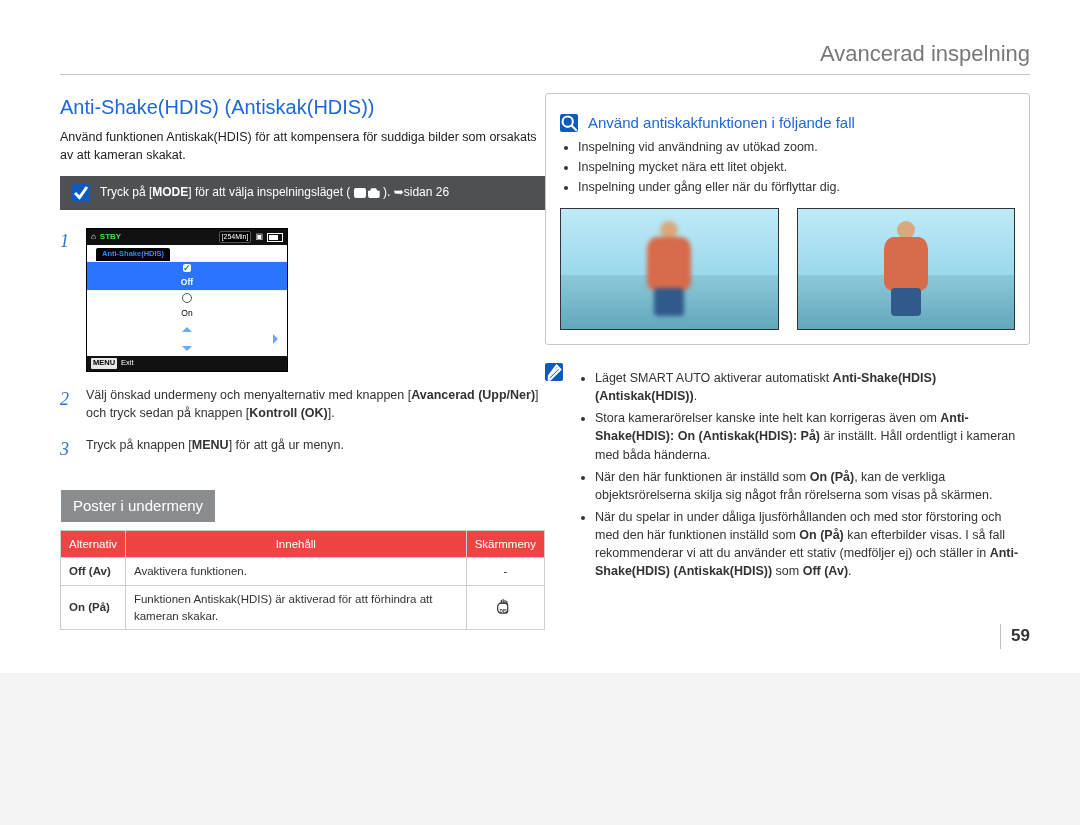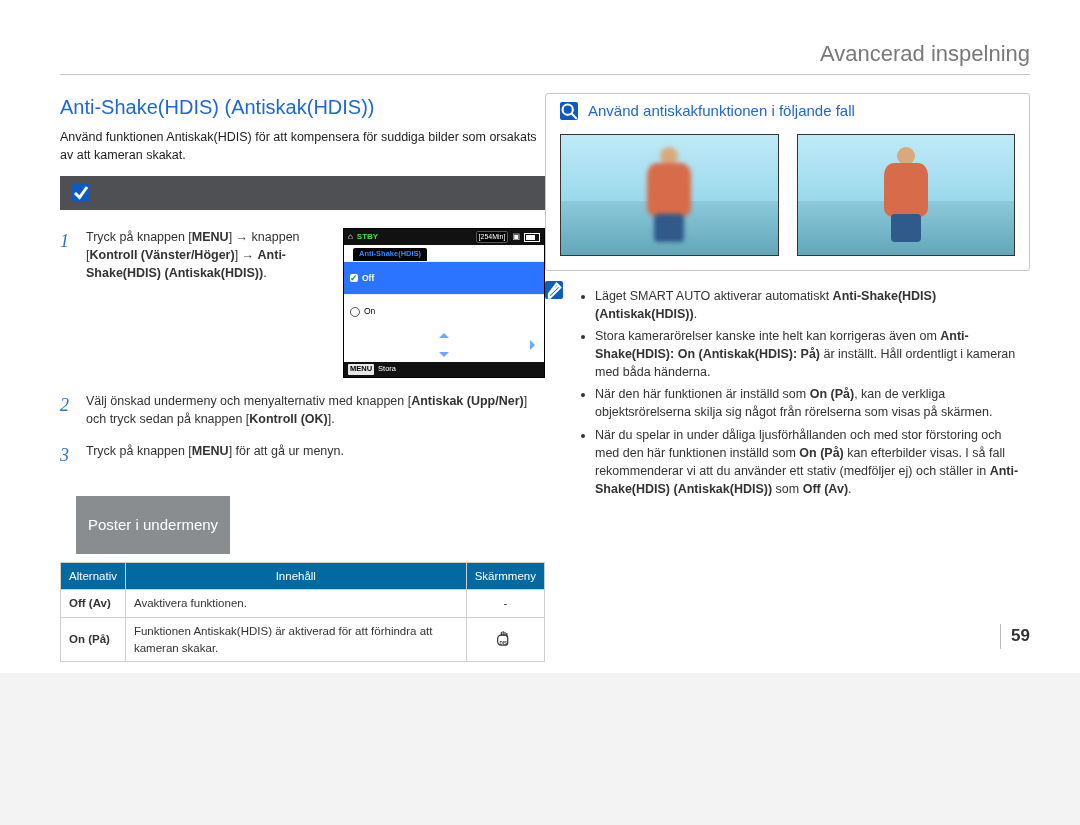--- a/index.html
+++ b/index.html
@@ -22,42 +22,42 @@
   .step .body{flex:1;}
   .step .b{font-weight:700;}
   .lcd{width:200px;flex:none;border:1px solid #000;background:#fff;font-size:8px;color:#000;}
   .lcd .top{background:#111;color:#fff;display:flex;align-items:center;gap:4px;padding:2px 4px;}
   .lcd .top .stby{color:#4bd94b;font-weight:700;font-size:8px;}
   .lcd .top .time{margin-left:auto;background:#000;border:1px solid #555;padding:0 2px;border-radius:2px;font-size:7px;}
   .lcd .top .batt{width:14px;height:7px;border:1px solid #fff;position:relative;}
   .lcd .top .batt:after{content:'';position:absolute;left:1px;top:1px;bottom:1px;width:9px;background:#fff;}
   .lcd .tab{background:#000;color:#fff;padding:1px 6px;display:inline-block;font-size:7.5px;margin:3px 0 0 9px;border-radius:2px 2px 0 0;}
   .lcd .tab span{color:#2b8cff;font-weight:700;}
-  .lcd .row{padding:10px 6px;display:flex;align-items:center;gap:4px;border-top:1px solid #eee;font-size:8.5px;}
+  .lcd .row{padding:2px 6px;display:flex;align-items:center;gap:4px;border-top:1px solid #eee;font-size:8.5px;flex-direction:column;}
   .lcd .row.sel{background:#2b74ff;color:#fff;font-weight:700;}
   .lcd .row .chk{width:8px;height:8px;border-radius:2px;background:#fff;display:inline-block;position:relative;}
   .lcd .row.sel .chk:before{content:'\2713';position:absolute;left:0;top:-2px;font-size:9px;color:#16a000;}
   .lcd .row.on .dot{width:8px;height:8px;border-radius:50%;border:1px solid #555;display:inline-block;}
   .lcd .bar{background:#111;color:#fff;padding:2px 4px;display:flex;align-items:center;gap:4px;font-size:7.5px;}
   .lcd .bar .menu{background:#e8e8e8;color:#000;border-radius:1px;padding:0 2px;font-weight:700;}
   .lcd .arrows{position:relative;height:34px;}
   .lcd .arrows .arr{position:absolute;width:0;height:0;border:5px solid transparent;}
   .lcd .arrows .up{left:50%;top:0;margin-left:-5px;border-bottom-color:#6aa9ff;}
   .lcd .arrows .down{left:50%;bottom:0;margin-left:-5px;border-top-color:#6aa9ff;}
   .lcd .arrows .right{right:4px;top:50%;margin-top:-5px;border-left-color:#6aa9ff;}
-  .subhead{background:#8a8d8f;color:#fff;font-size:15px;padding:18px 12px;display:inline-block;margin:14px 16px 8px;}
+  .subhead{background:#8a8d8f;color:#fff;font-size:15px;padding:5px 12px;display:inline-block;margin:14px 1px 8px;}
   table.sm{border-collapse:collapse;width:100%;font-size:11.5px;}
-  table.sm th{background:#0369a1;color:#fff;font-weight:400;padding:5px 8px;text-align:center;border:1px solid #cfcfcf;}
+  table.sm th{background:#ef4444;color:#fff;font-weight:400;padding:5px 8px;text-align:center;border:1px solid #cfcfcf;}
   table.sm td{border:1px solid #cfcfcf;padding:5px 8px;vertical-align:middle;}
   table.sm td.opt{font-weight:700;white-space:nowrap;}
   table.sm td.ico{text-align:center;}
   .handicon{display:inline-block;width:22px;height:20px;position:relative;}
   .handicon svg{width:22px;height:20px;}
   
-  .infobox{border:1px solid #c7c7c7;border-radius:3px;padding:6px 14px 14px;margin-bottom:8px;}
+  .infobox{border:1px solid #c7c7c7;border-radius:3px;padding:18px 14px 14px;margin-bottom:16px;}
   .infobox .hd{display:flex;align-items:center;gap:10px;margin-bottom:4px;}
   .sqicon.mag{background:#0f5abf;}
   .infobox h3{color:#1f66d8;font-size:15px;font-weight:400;margin:0;}
   ul.bul{margin:4px 0 0 0;padding:0 0 0 18px;}
   ul.bul li{margin:2px 0;}
   .imgs{display:flex;gap:18px;margin-top:12px;}
   .photo{flex:1;height:120px;border:1px solid #333;position:relative;background:linear-gradient(180deg,#bfeaf7 0%,#9bd9ec 55%,#8cc9da 55%,#63a7ba 100%);overflow:hidden;}
   .photo .figure{position:absolute;left:50%;top:12px;width:52px;height:95px;transform:translateX(-50%);}
   .photo .figure .head{width:18px;height:18px;background:#d8a97e;border-radius:50%;margin:0 auto;}
   .photo .figure .body{width:44px;height:55px;background:#d76b4a;border-radius:10px 10px 12px 12px / 12px 12px 10px 10px;margin:-2px auto 0;}
@@ -83,27 +83,33 @@
     <div class="col">
       <h1 class="sect">Anti-Shake(HDIS) (Antiskak(HDIS))</h1>
       <p class="intro">Använd funktionen Antiskak(HDIS) för att kompensera för suddiga bilder som orsakats av att kameran skakat.</p>
 
       <div class="modebar">
         <span class="sqicon">
           <svg viewBox="0 0 12 12" fill="none" stroke="#fff" stroke-width="2">
               <path d="M2 6l3 3 5-7"></path>
             </svg>
         </span>
+        <span class="mtxt">
+          <span>Tryck på [</span><span class="b">MODE</span><span>] för att välja inspelningsläget (</span>
+          <span class="smallicons">
+              <i></i>
+              <i class="cam"></i>
+            </span>
+          <span>).  </span>
+          <span>➥sidan 26</span>
+        </span>
       </div>
 
       <div class="step">
         <div class="num">1</div>
-        <div class="body">
-          <span>Tryck på knappen [</span><span class="b">MENU</span><span>] → knappen [</span><span class="b">Kontroll (Vänster/Höger)</span><span>] → </span><span class="b">Anti-Shake(HDIS) (Antiskak(HDIS))</span><span>.</span>
-        </div>
         <div class="lcd">
           <div class="top">
             <span>⌂</span>
             <span class="stby">STBY</span>
             <span class="time">[254Min]</span>
             <span>▣</span>
             <span class="batt"></span>
           </div>
           <div class="tab"><span>Anti-Shake(HDIS)</span></div>
           <div class="row sel">
@@ -114,29 +120,29 @@
               <span class="dot"></span>
               <span>On</span>
             </div>
           <div class="arrows">
             <span class="arr up"></span>
             <span class="arr down"></span>
             <span class="arr right"></span>
           </div>
           <div class="bar">
             <span class="menu">MENU</span>
-            <span>Stora</span>
+            <span>Exit</span>
           </div>
         </div>
       </div>
 
       <div class="step">
         <div class="num">2</div>
         <div class="body">
-          <span>Välj önskad undermeny och menyalternativ med knappen [</span><span class="b">Antiskak (Upp/Ner)</span><span>] och tryck sedan på knappen [</span><span class="b">Kontroll (OK)</span><span>].</span>
+          <span>Välj önskad undermeny och menyalternativ med knappen [</span><span class="b">Avancerad (Upp/Ner)</span><span>] och tryck sedan på knappen [</span><span class="b">Kontroll (OK)</span><span>].</span>
         </div>
       </div>
 
       <div class="step">
         <div class="num">3</div>
         <div class="body">
           <span>Tryck på knappen [</span><span class="b">MENU</span><span>] för att gå ur menyn.</span>
         </div>
       </div>
 
@@ -177,20 +183,25 @@
       <div class="infobox">
         <div class="hd">
           <span class="sqicon mag">
             <svg viewBox="0 0 14 14" fill="none" stroke="#fff" stroke-width="1.6">
                 <circle cx="6" cy="6" r="4"></circle>
                 <path d="M9 9l4 4"></path>
               </svg>
           </span>
           <h3>Använd antiskakfunktionen i följande fall</h3>
         </div>
+        <ul class="bul">
+          <li>Inspelning vid användning av utökad zoom.</li>
+          <li>Inspelning mycket nära ett litet objekt.</li>
+          <li>Inspelning under gång eller när du förflyttar dig.</li>
+        </ul>
         <div class="imgs">
           <div class="photo blur">
               <div class="figure">
                 <div class="head"></div>
                 <div class="body"></div>
                 <div class="legs"></div>
               </div>
             </div>
           <div class="photo">
               <div class="figure">

